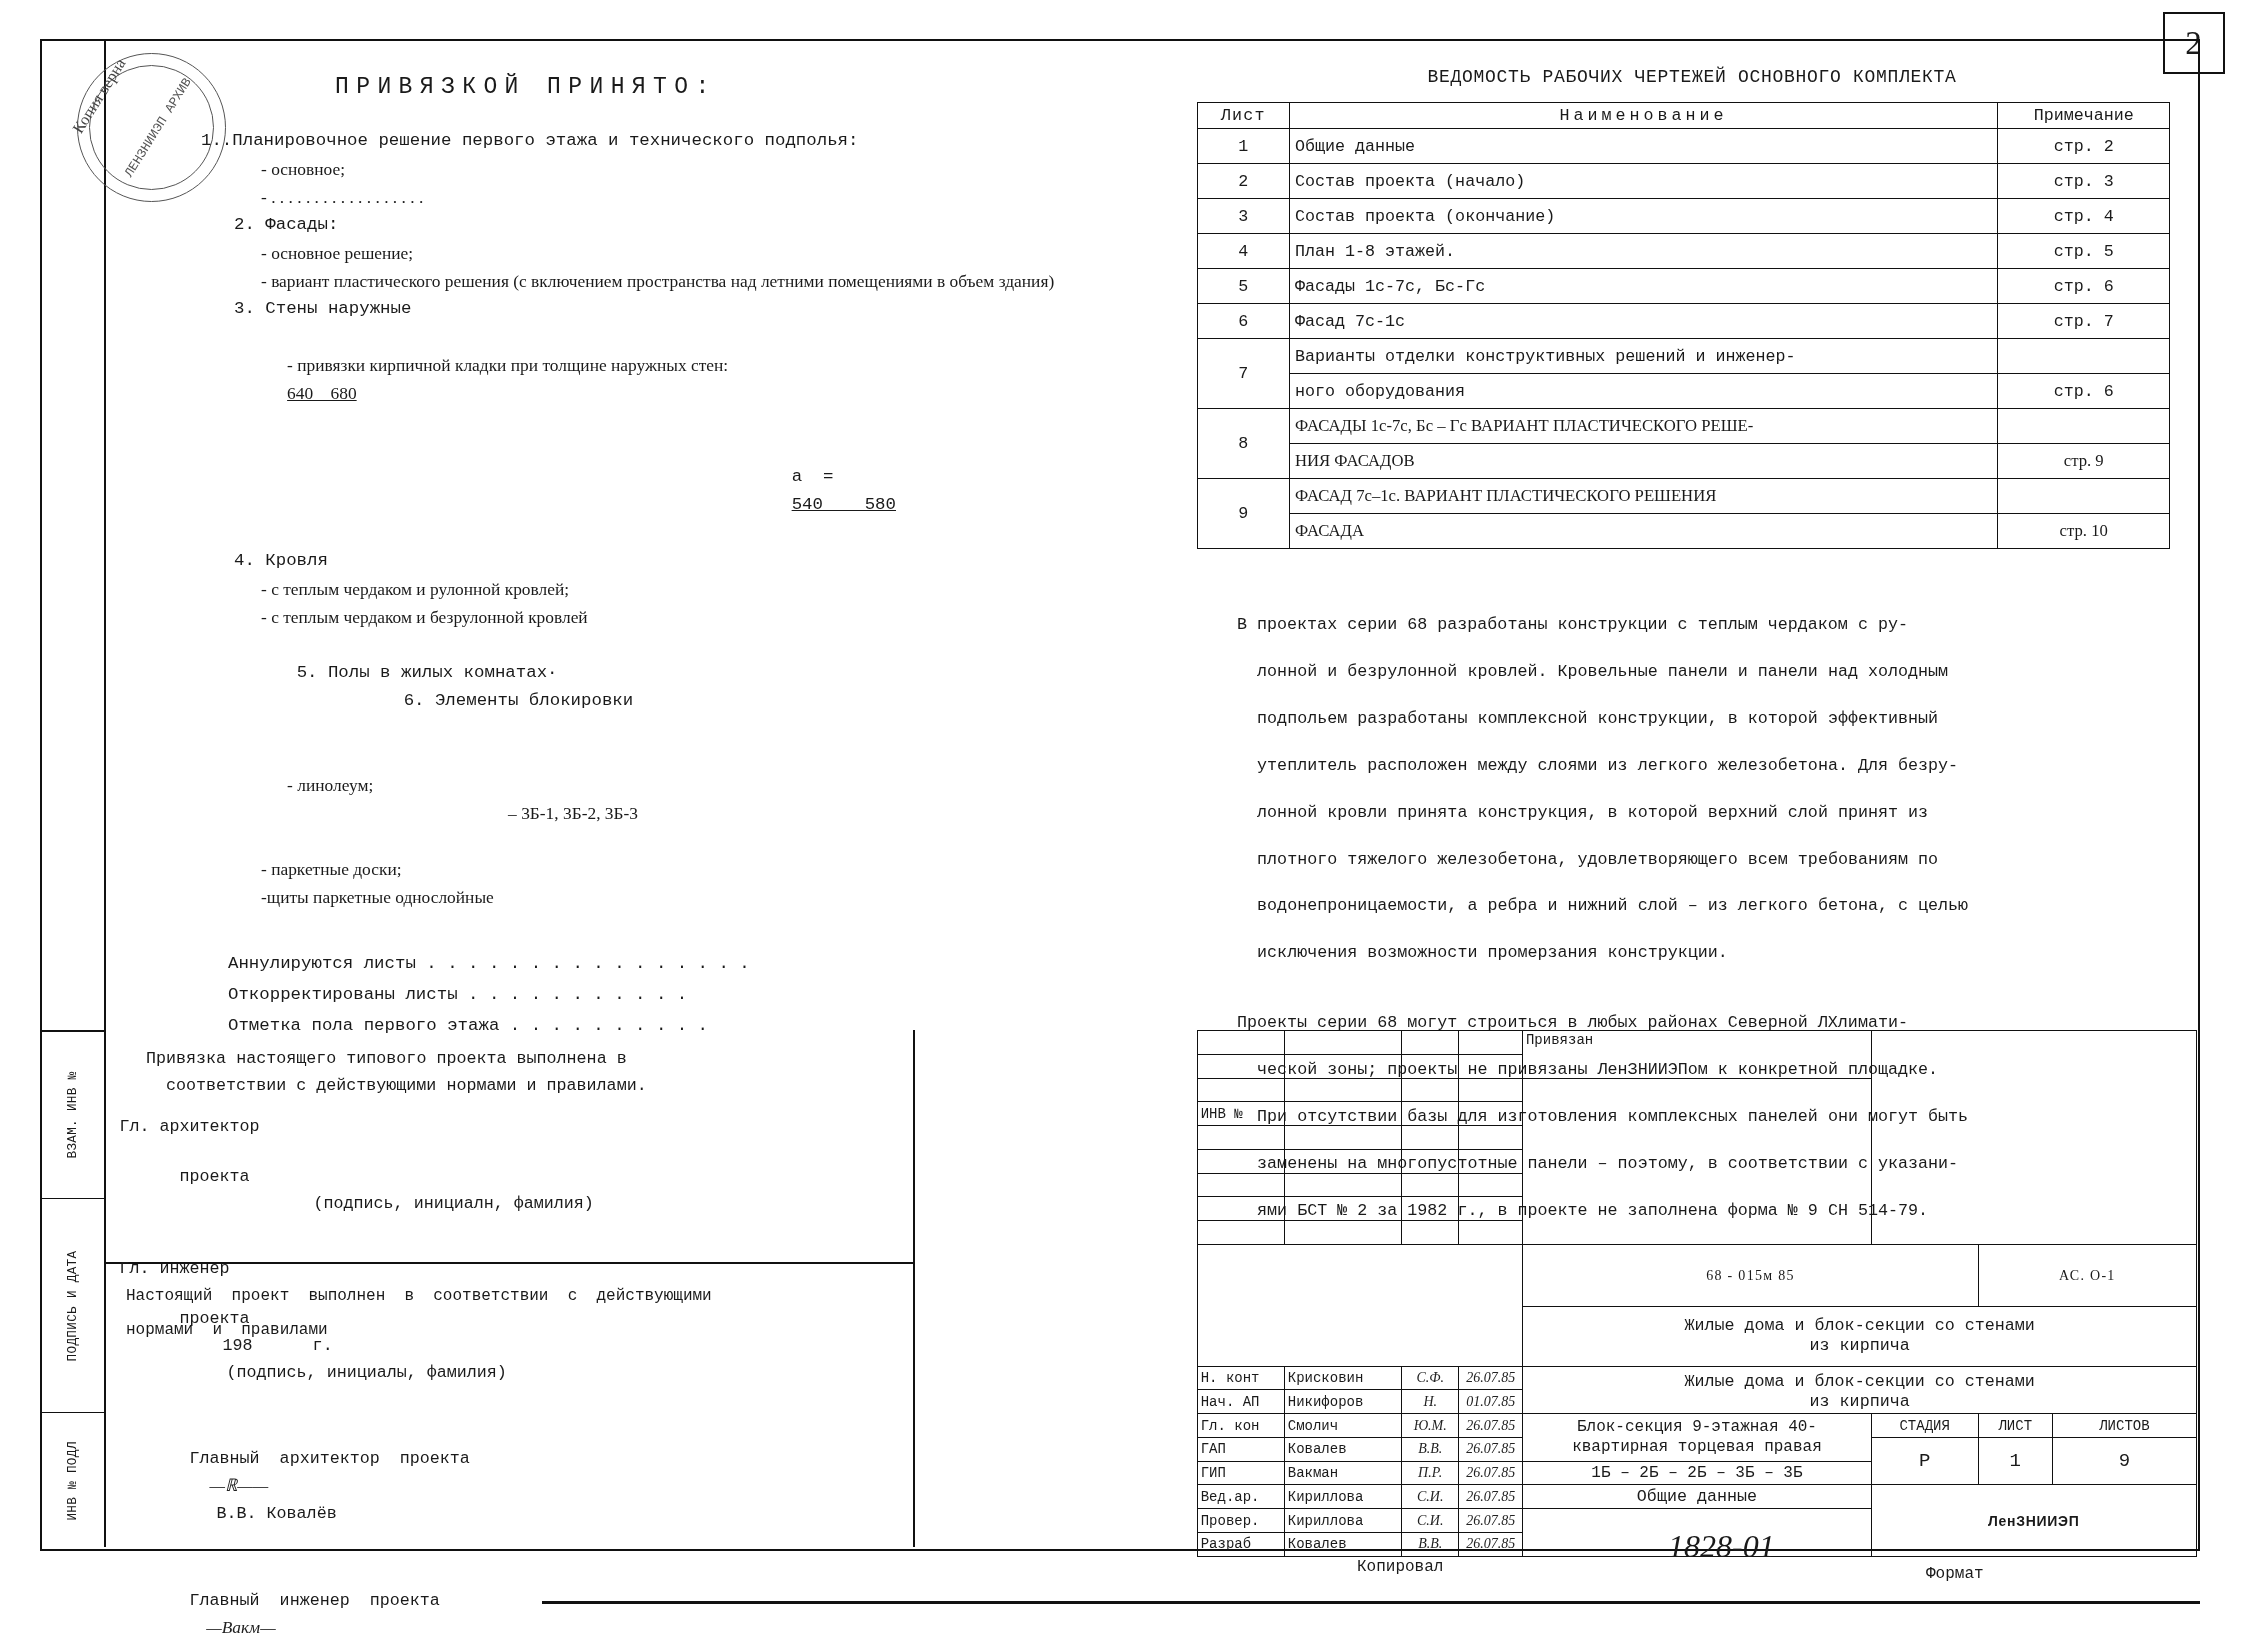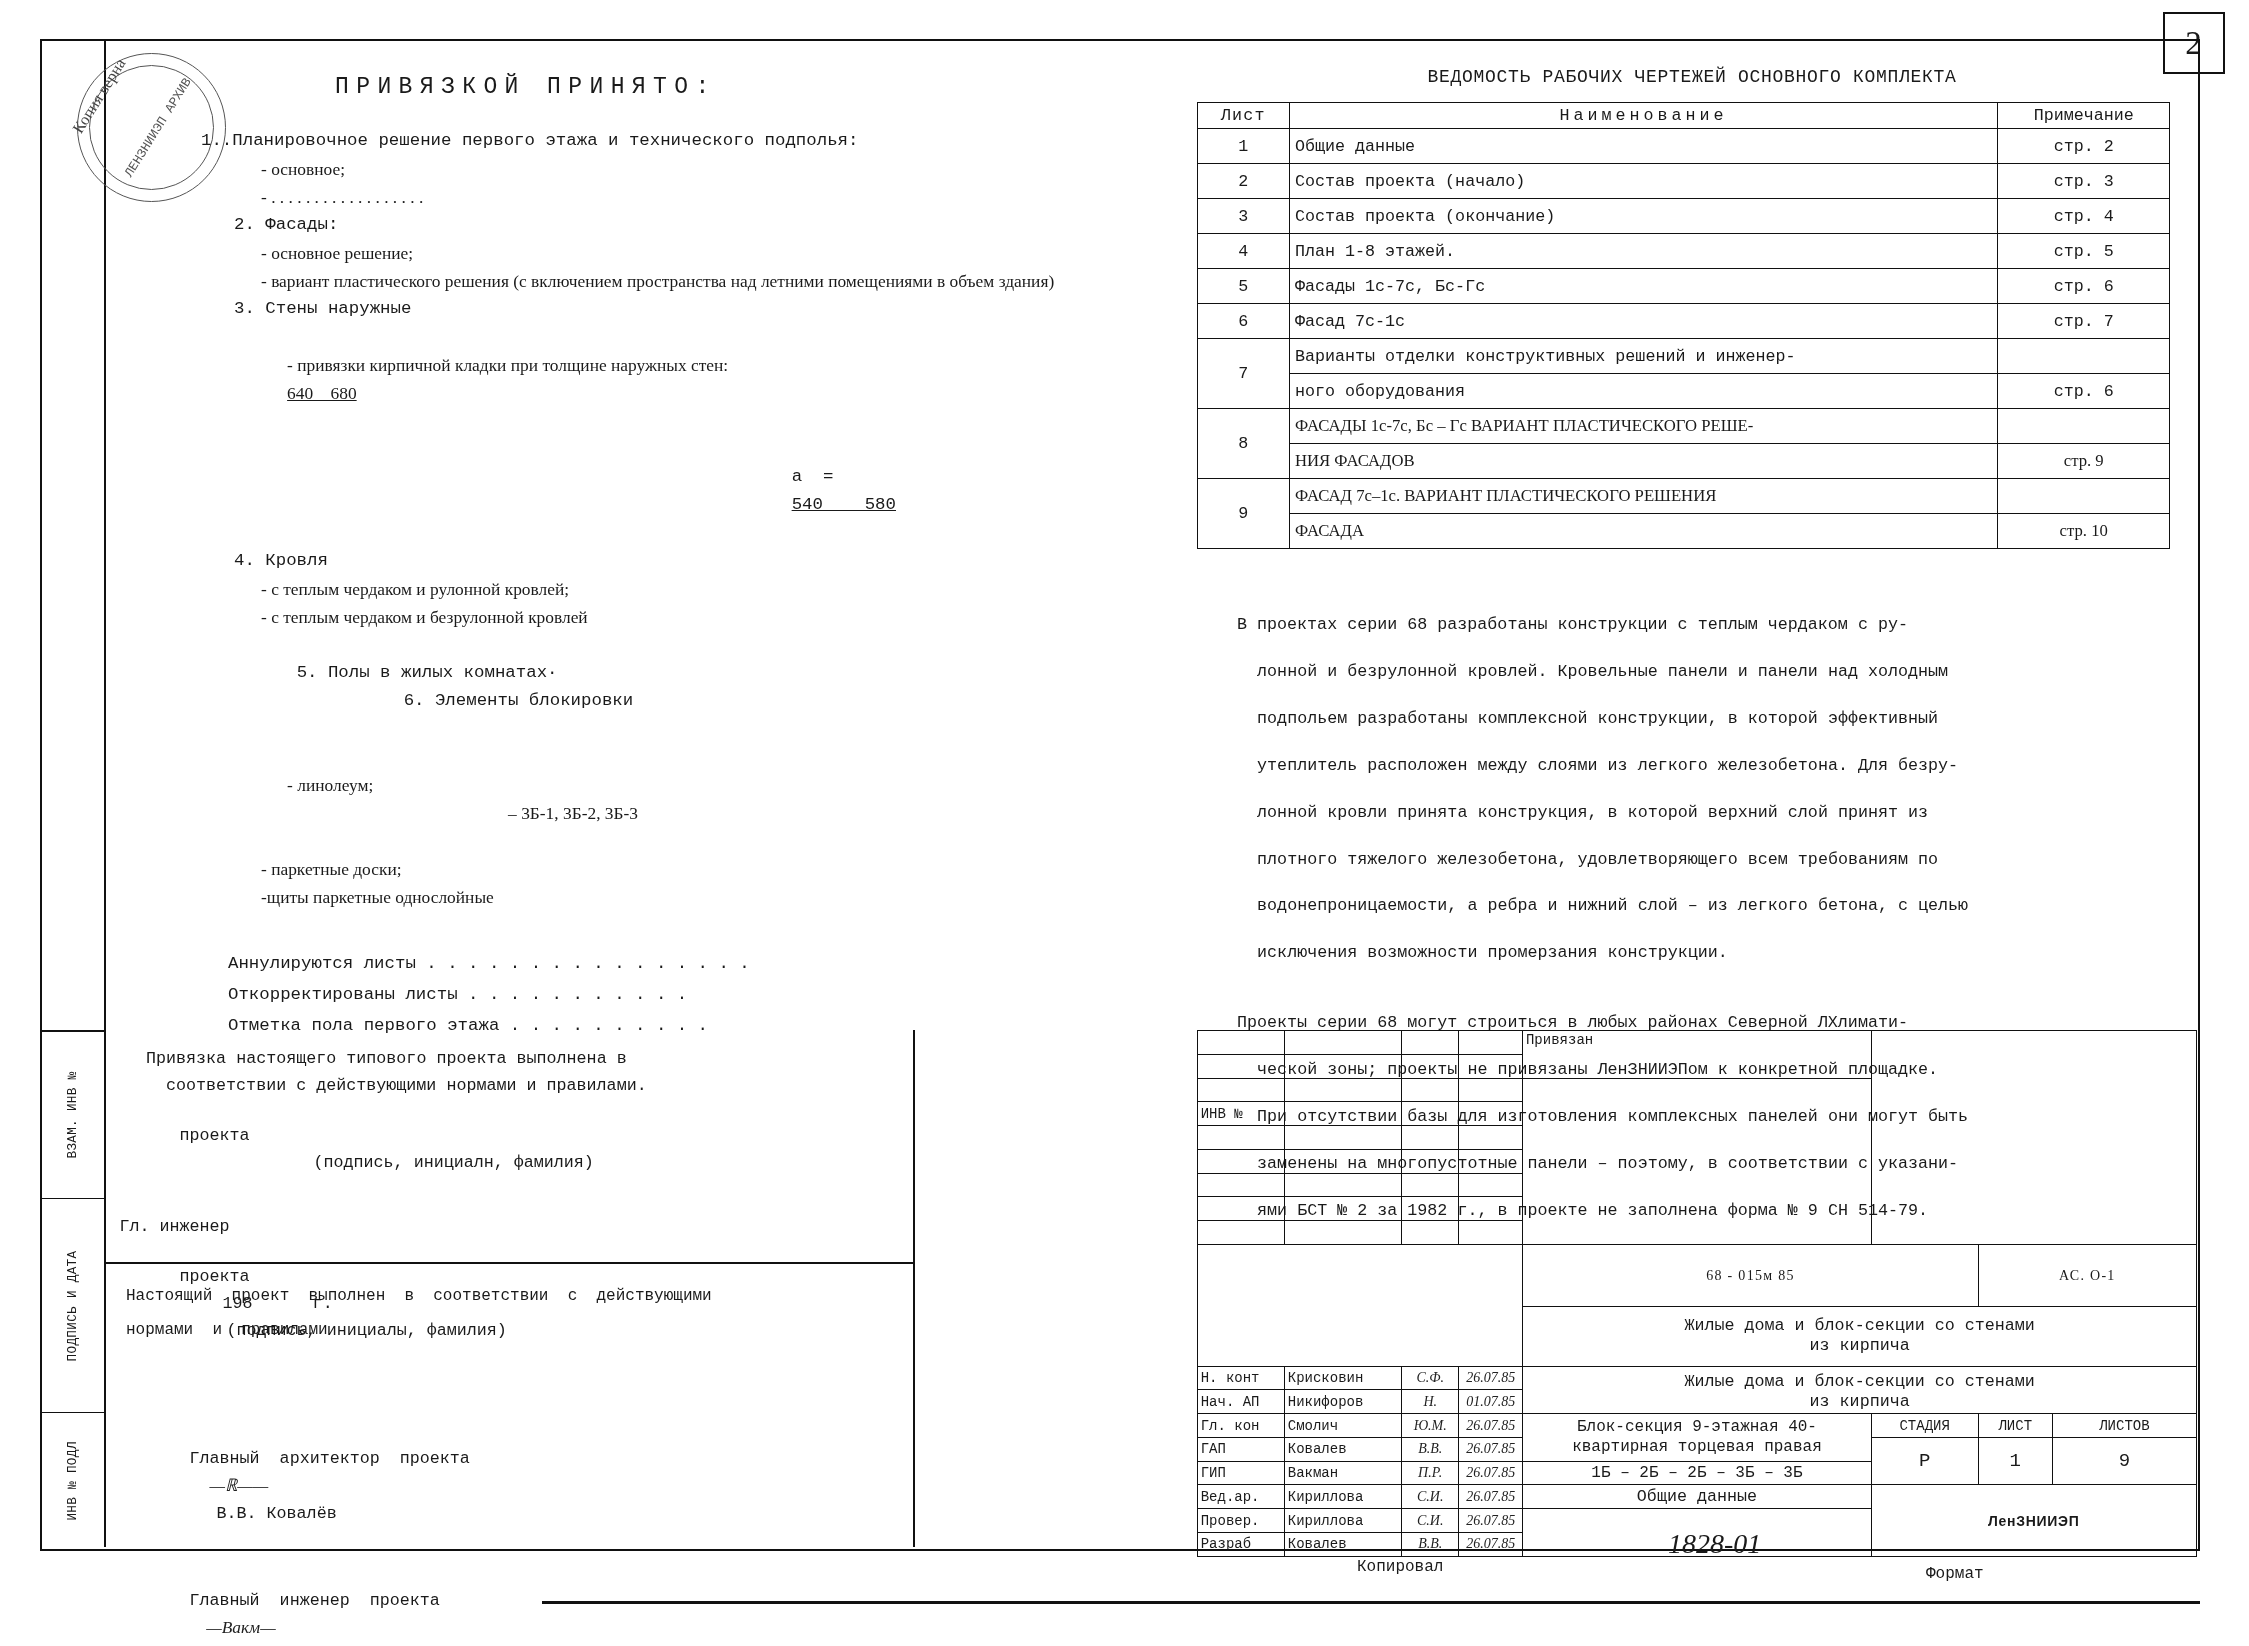--- a/index.html
+++ b/index.html
@@ -233,21 +233,21 @@
   .footer-note {
     position: absolute;
     font-size: 16px;
   }
   .kopiroval { left: 1357px; top: 1558px; }
   .format { left: 1926px; top: 1565px; }
   .docnum {
     position: absolute;
     left: 1668px;
     top: 1528px;
-    font-size: 28px;
+    font-size: 32px;
     font-family: "Liberation Serif", serif;
     font-style: italic;
   }
   .bottom-rule {
     position: absolute;
     left: 542px;
     top: 1601px;
     width: 1658px;
     height: 2.7px;
     background: #111;
@@ -357,20 +357,21 @@
     <div class="dots-block">
       <div>Аннулируются листы . . . . . . . . . . . . . . . .</div>
       <div>Откорректированы листы . . . . . . . . . . .</div>
       <div>Отметка пола первого этажа . . . . . . . . . .</div>
     </div>
   </div>
 
   <div class="box-a">
     <div class="t" style="margin:14.7px 0 0 40px;">Привязка настоящего типового проекта выполнена в</div>
     <div class="t" style="margin:0 0 0 60px;">соответствии с действующими нормами и правилами.</div>
+    <div class="t" style="margin:14.7px 0 0 13.4px;">Гл. архитектор</div>
     <div class="t" style="margin:-4px 0 0 13.4px; position:relative;">
       <span>проекта</span>
       <span style="margin-left:134px;">(подпись, инициалн, фамилия)</span>
     </div>
     <div class="t" style="margin:10.7px 0 0 13.4px;">Гл. инженер</div>
     <div class="t" style="margin:-4px 0 0 13.4px;">
       <span>проекта</span>
       <span style="margin-left:43px;">198      г.</span>
       <span style="margin-left:47px;">(подпись, инициалы, фамилия)</span>
     </div>

